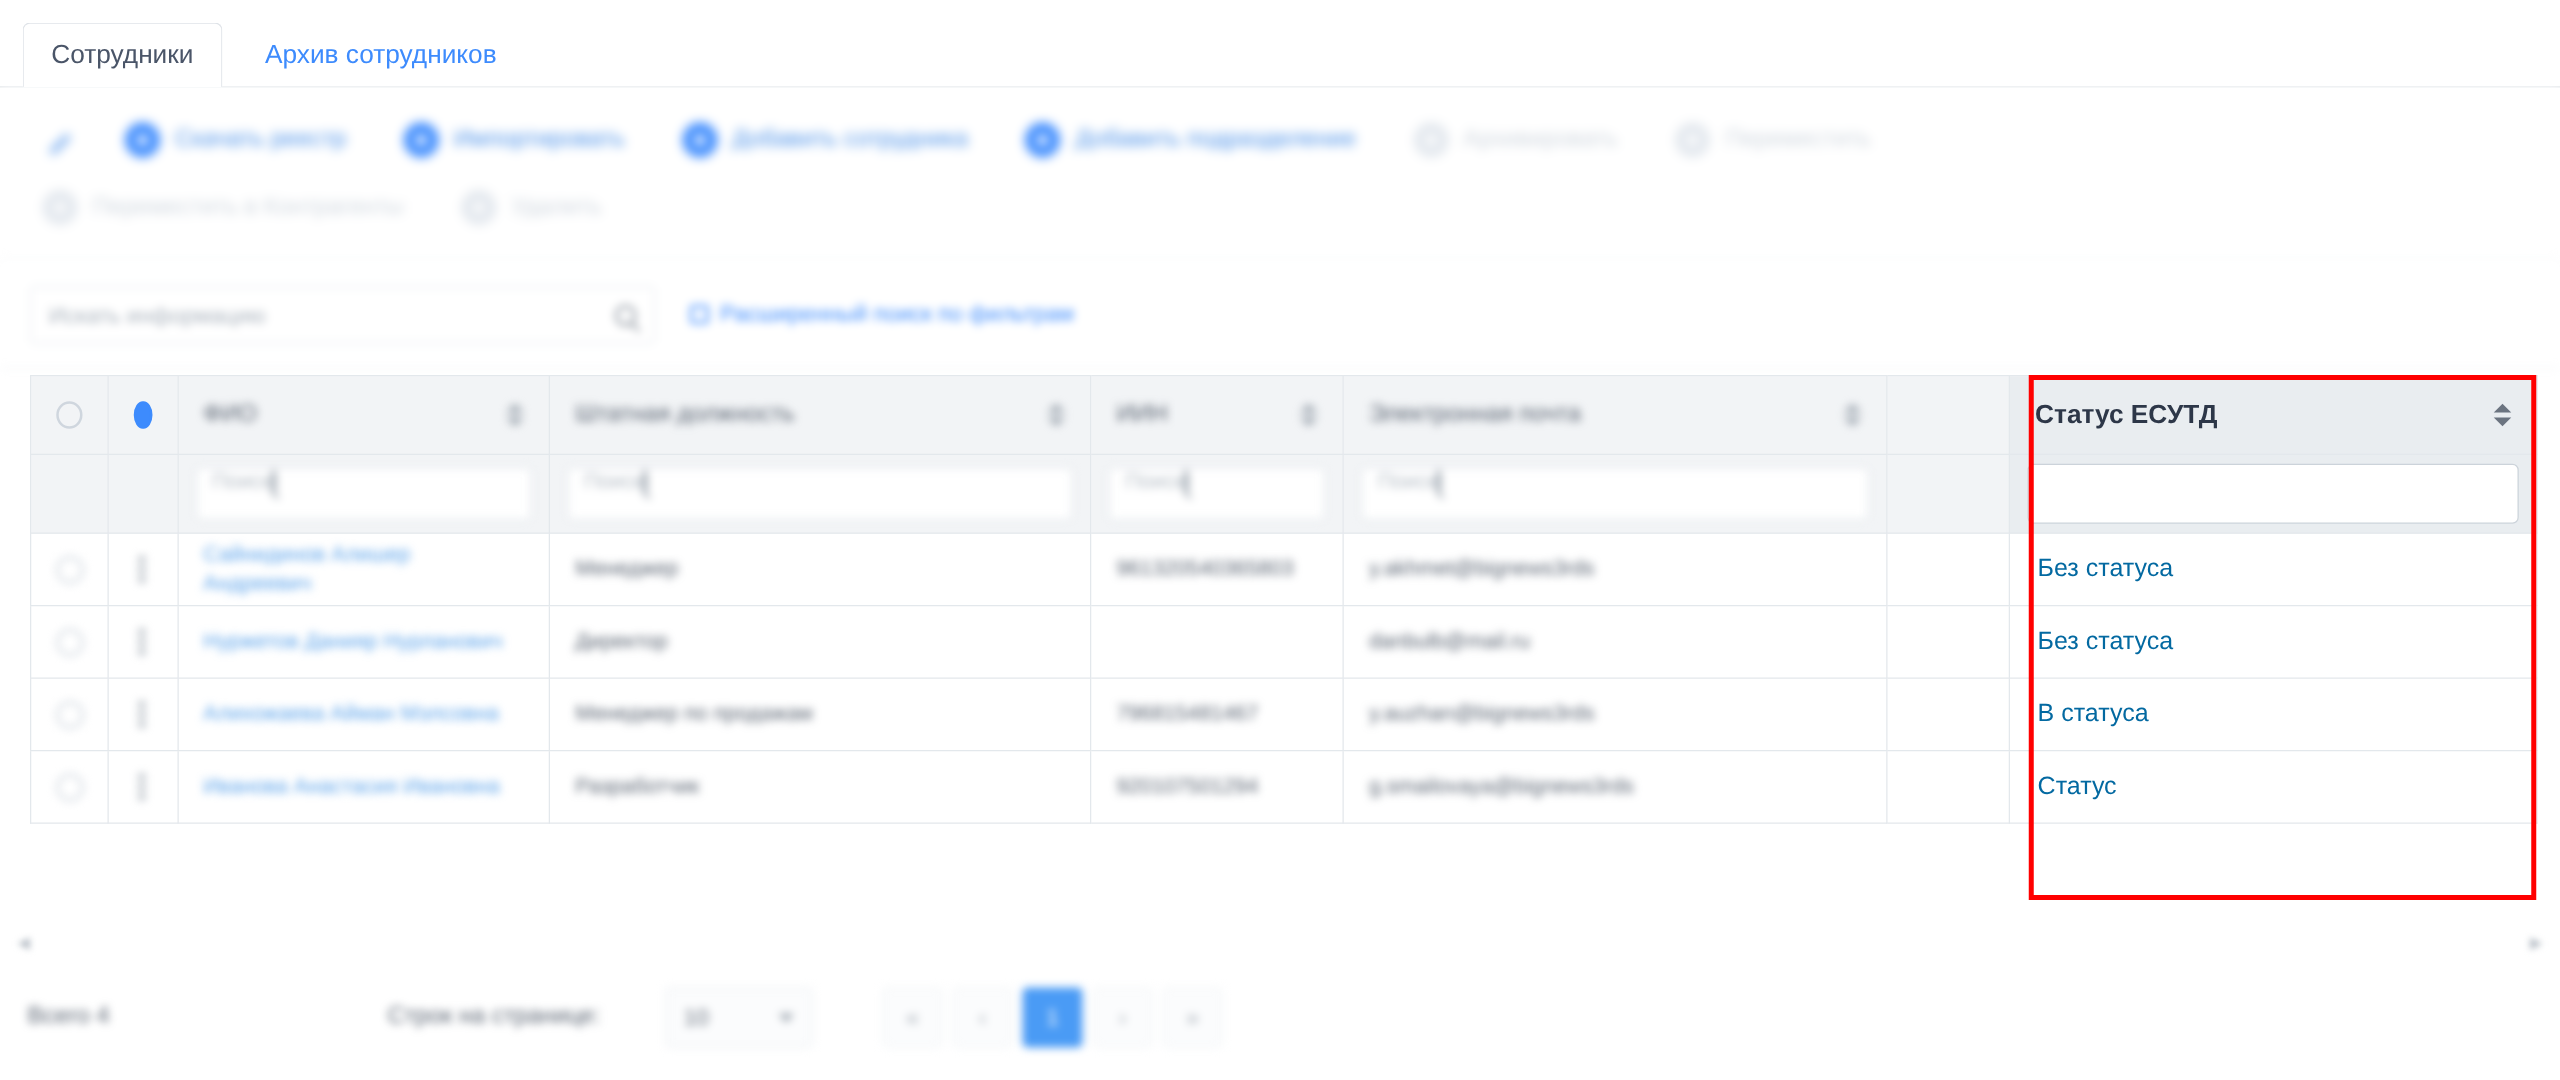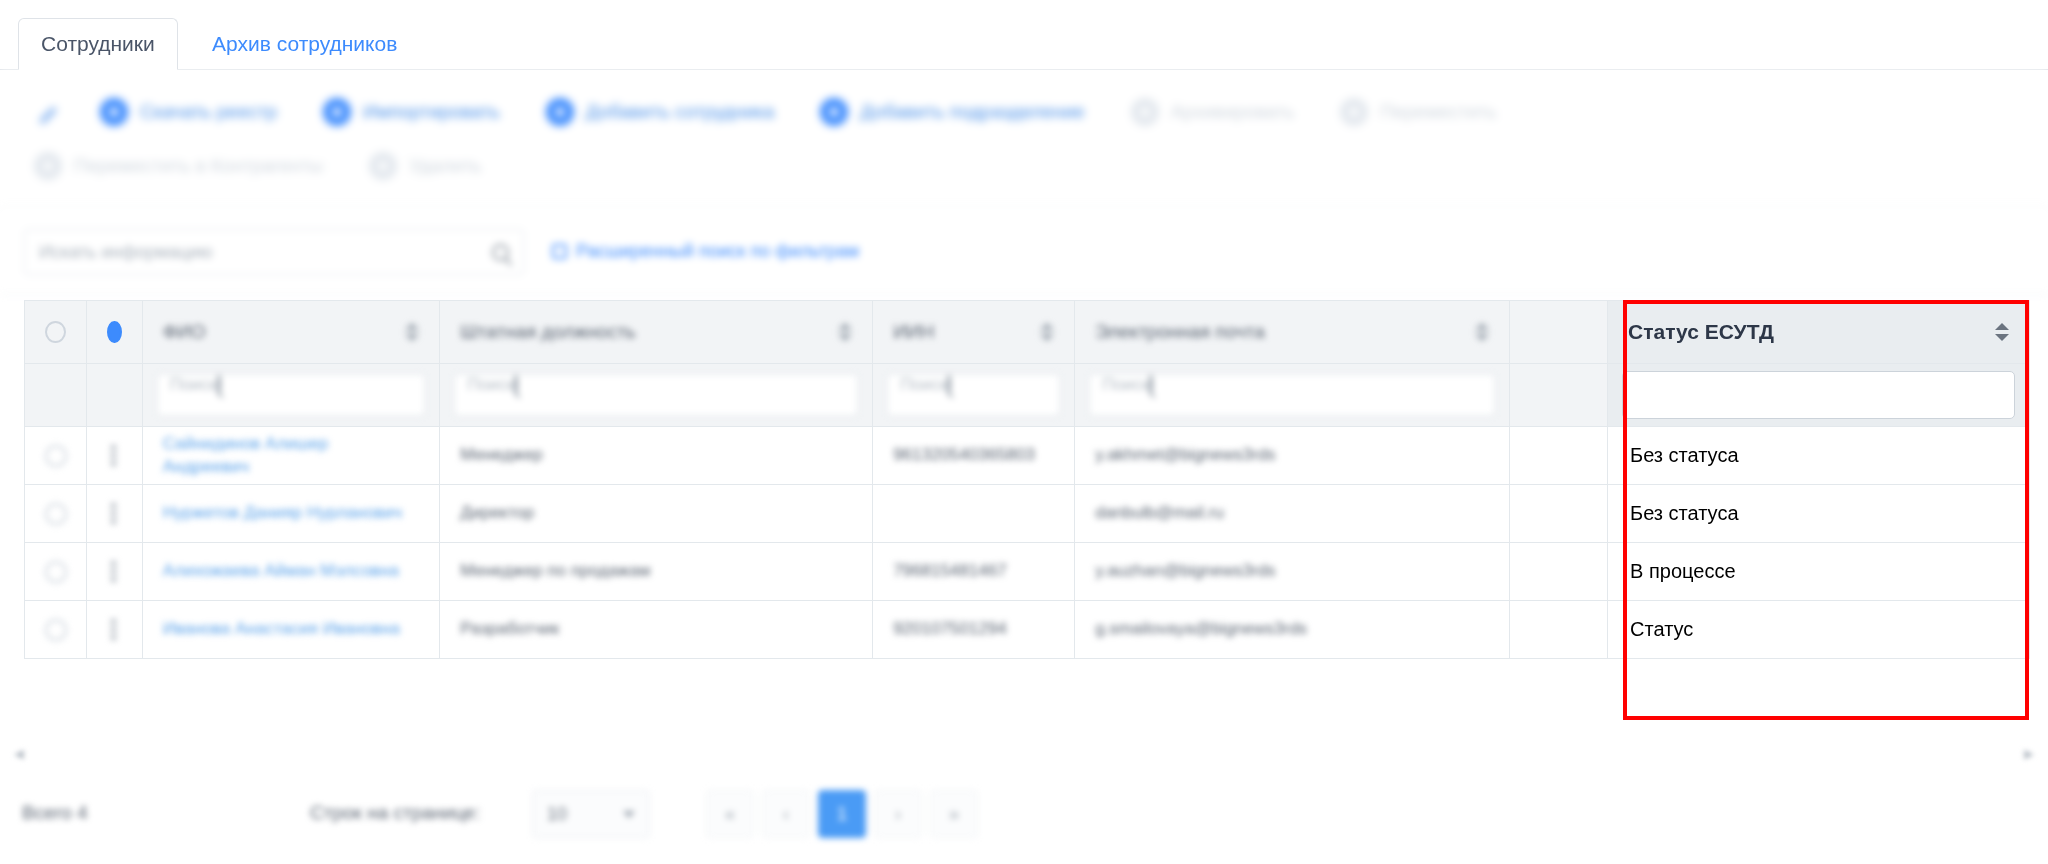--- a/index.html
+++ b/index.html
@@ -136,21 +136,21 @@
     position: relative; flex: 0 0 auto;
   }
   .filt-ico::after {
     content: ""; position: absolute; right: -5px; bottom: -3px;
     width: 8px; height: 2px; background: #9aa3ad; transform: rotate(45deg);
   }
 
   .drow td { height: 58px; background: #fff; }
   .cell { padding: 0 20px; font-size: 17px; color: #5a6472; line-height: 1.35; }
   .cell.name { color: #5aa2ea; }
-  .cell.status { font-size: 20px; color: #000000; padding: 0 22px; }
+  .cell.status { font-size: 20px; color: #0369a1; padding: 0 22px; }
 
   
   .blurtxt { filter: blur(3.4px); -webkit-filter: blur(3.4px); display:block; }
 
   .col-chk   { width: 56px; }
   .col-menu  { width: 50px; }
   .col-fio   { width: 268px; }
   .col-pos   { width: 390px; }
   .col-iin   { width: 182px; }
   .col-mail  { width: 392px; }
@@ -459,21 +459,21 @@
             <div class="cell blurtxt">Менеджер по продажам</div>
           </td>
           <td>
             <div class="cell blurtxt">796815481467</div>
           </td>
           <td>
             <div class="cell blurtxt">y.auzhan@bignews3rds</div>
           </td>
           <td></td>
           <td>
-            <div class="cell status">В процессе</div>
+            <div class="cell status">В статуса</div>
           </td>
         </tr>
 
         <tr class="drow">
           <td class="chk-cell">
             <span class="chk blurtxt"></span>
           </td>
           <td class="menu-cell">
             <span class="dots blurtxt">
                 <i></i>

